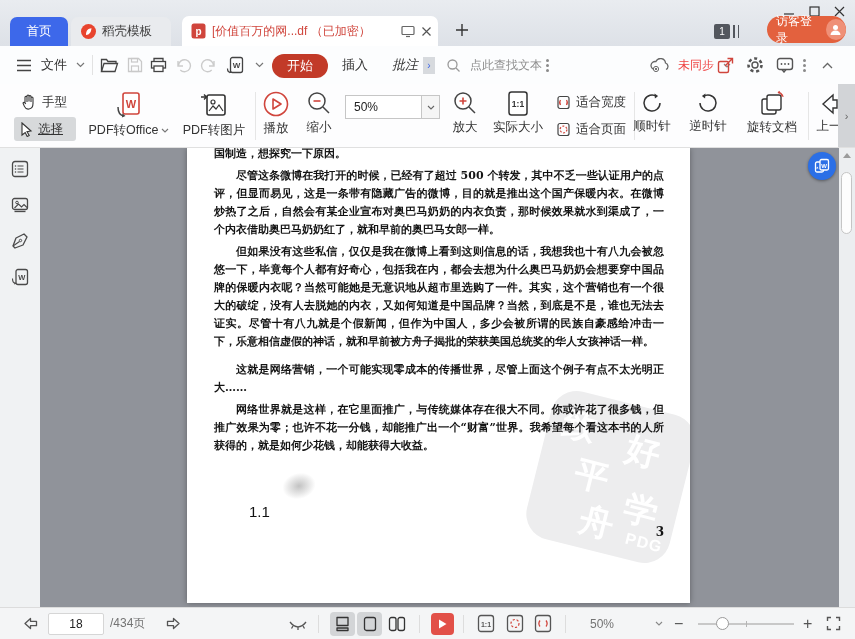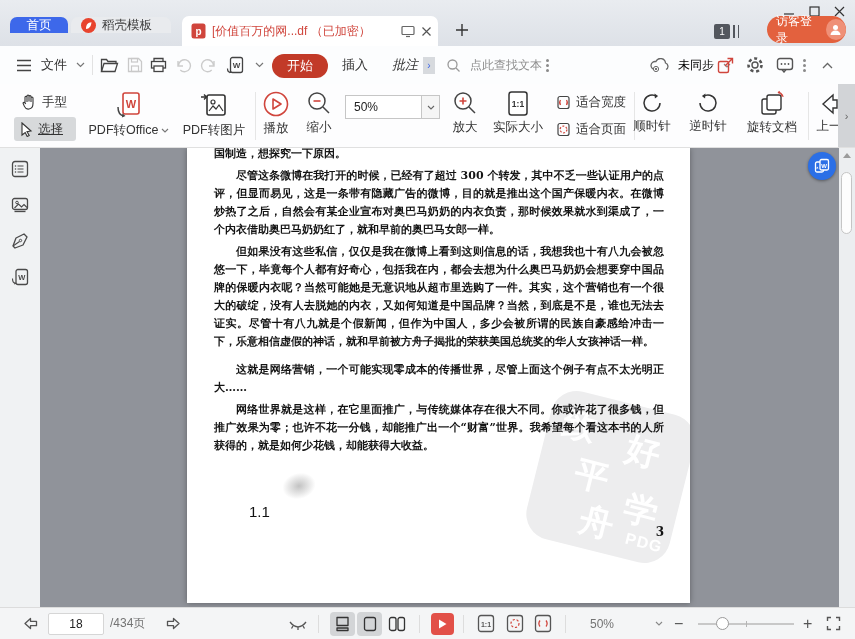--- a/index.html
+++ b/index.html
@@ -5,21 +5,21 @@
   * { margin:0; padding:0; box-sizing:border-box; }
   html,body { width:855px; height:639px; overflow:hidden; }
   body { font-family:"Liberation Sans", sans-serif; color:#333; }
   #app { position:relative; width:855px; height:639px; background:#90939a; overflow:hidden; }
   .abs { position:absolute; }
   svg { display:block; }
 
   
   #tabbar { left:0; top:0; width:855px; height:46px; background:linear-gradient(#e9ecf0,#dde1e7); }
   .winctl { top:3px; width:24px; height:16px; display:flex; align-items:center; justify-content:center; cursor:default; }
-  .tab { top:17px; height:16px; border-radius:7px 7px 0 0; display:flex; align-items:center; font-size:12.5px; }
+  .tab { top:17px; height:29px; border-radius:7px 7px 0 0; display:flex; align-items:center; font-size:12.5px; }
   #tab-home { left:10px; width:58px; background:#3d68ea; color:#fff; justify-content:center; }
   #tab-docer { left:71px; width:100px; background:#e9ebee; color:#3a3a3a; padding-left:10px; gap:6px; }
   #tab-doc { left:182px; width:256px; height:30px; top:16px; background:#ffffff; color:#d0453c; padding:0 6px 0 9px; gap:6px; }
   #tab-doc .doctitle { flex:1; font-size:12px; white-space:nowrap; overflow:hidden; }
   #newtab { left:450px; top:18px; width:24px; height:24px; display:flex; align-items:center; justify-content:center; }
   #tabcount { left:714px; top:24px; width:16px; height:15px; background:#53575e; color:#fff; font-size:10px; display:flex; align-items:center; justify-content:center; border-radius:2px; }
   #tabcount-bars { left:733px; top:25px; width:6px; height:13px; border-left:2px solid #53575e; border-right:1px solid #53575e; }
   #guest { left:767px; top:16px; width:79px; height:27px; background:#e3613e; border-radius:14px; color:#fff; font-size:12px; display:flex; align-items:center; padding-left:9px; gap:4px; }
   #guest .avatar { width:21px; height:21px; border-radius:50%; background:#ef9077; display:flex; align-items:center; justify-content:center; }
 
@@ -252,21 +252,21 @@
       </div>
 
     <div class="mitem abs" style="left:650px;">
       <span>
           <svg width="19" height="14" viewBox="0 0 19 14">
             <path d="M5 11.5a4 4 0 1 1 .9-7.9A5 5 0 0 1 15.5 5a3.5 3.5 0 0 1 .5 6.5" fill="none" stroke="#666" stroke-width="1.3"></path>
             <circle cx="6" cy="11" r="2.6" fill="#fff" stroke="#666" stroke-width="1"></circle>
             <path d="M5 10l2 2M7 10l-2 2" stroke="#666" stroke-width="0.9"></path>
           </svg>
         </span>
-      <span style="font-size:12px;color:#000000;">未同步</span>
+      <span style="font-size:12px;color:#ef4444;">未同步</span>
       <span>
           <svg width="8" height="5" viewBox="0 0 8 5">
             <path d="M1 1l3 3 3-3" stroke="#888" stroke-width="1.1" fill="none"></path>
           </svg>
         </span>
     </div>
     <div class="mitem abs" style="left:717px;">
         <svg width="17" height="17" viewBox="0 0 17 17">
           <rect x="1.5" y="4.5" width="10" height="11" rx="1.5" fill="none" stroke="#d0453c" stroke-width="1.4"></rect>
           <path d="M8 9l7-7M10.5 1.5H15.5V6.5" fill="none" stroke="#d0453c" stroke-width="1.4"></path>
@@ -504,21 +504,21 @@
       <div id="watermark">
         <span style="left:14px; top:16px;">致</span>
         <span style="left:82px; top:26px;">好</span>
         <span style="left:38px; top:62px;">平</span>
         <span style="left:94px; top:84px;">学</span>
         <span style="left:54px; top:106px;">舟</span>
         <span class="pdg" style="left:103px; top:124px;">PDG</span>
       </div>
       <div id="pagecontent">
         <p style="margin-top:0;">国制造，想探究一下原因。</p>
-        <p class="ind">尽管这条微博在我打开的时候，已经有了超过 300 个转发，其中不乏一些认证用户的点评，但显而易见，这是一条带有隐藏广告的微博，目的就是推出这个国产保暖内衣。在微博炒热了之后，自然会有某企业宣布对奥巴马奶奶的内衣负责，那时候效果就水到渠成了，一个内衣借助奥巴马奶奶红了，就和早前的奥巴马女郎一样。</p>
+        <p class="ind">尽管这条微博在我打开的时候，已经有了超过 500 个转发，其中不乏一些认证用户的点评，但显而易见，这是一条带有隐藏广告的微博，目的就是推出这个国产保暖内衣。在微博炒热了之后，自然会有某企业宣布对奥巴马奶奶的内衣负责，那时候效果就水到渠成了，一个内衣借助奥巴马奶奶红了，就和早前的奥巴马女郎一样。</p>
         <p class="ind">但如果没有这些私信，仅仅是我在微博上看到这则信息的话，我想我也十有八九会被忽悠一下，毕竟每个人都有好奇心，包括我在内，都会去想为什么奥巴马奶奶会想要穿中国品牌的保暖内衣呢？当然可能她是无意识地从超市里选购了一件。其实，这个营销也有一个很大的破绽，没有人去脱她的内衣，又如何知道是中国品牌？当然，到底是不是，谁也无法去证实。尽管十有八九就是个假新闻，但作为中国人，多少会被所谓的民族自豪感给冲击一下，乐意相信虚假的神话，就和早前被方舟子揭批的荣获美国总统奖的华人女孩神话一样。</p>
         <p class="ind gap">这就是网络营销，一个可能实现零成本的传播世界，尽管上面这个例子有点不太光明正大……</p>
         <p class="ind">网络世界就是这样，在它里面推广，与传统媒体存在很大不同。你或许花了很多钱，但推广效果为零；也许不花一分钱，却能推广出一个“财富”世界。我希望每个看这本书的人所获得的，就是如何少花钱，却能获得大收益。</p>
         <div id="heading">
           <span class="smudge"></span>
           <span class="hnum">1.1</span>
         </div>
         <div id="pagenum">3</div>
       </div>
     </div>

